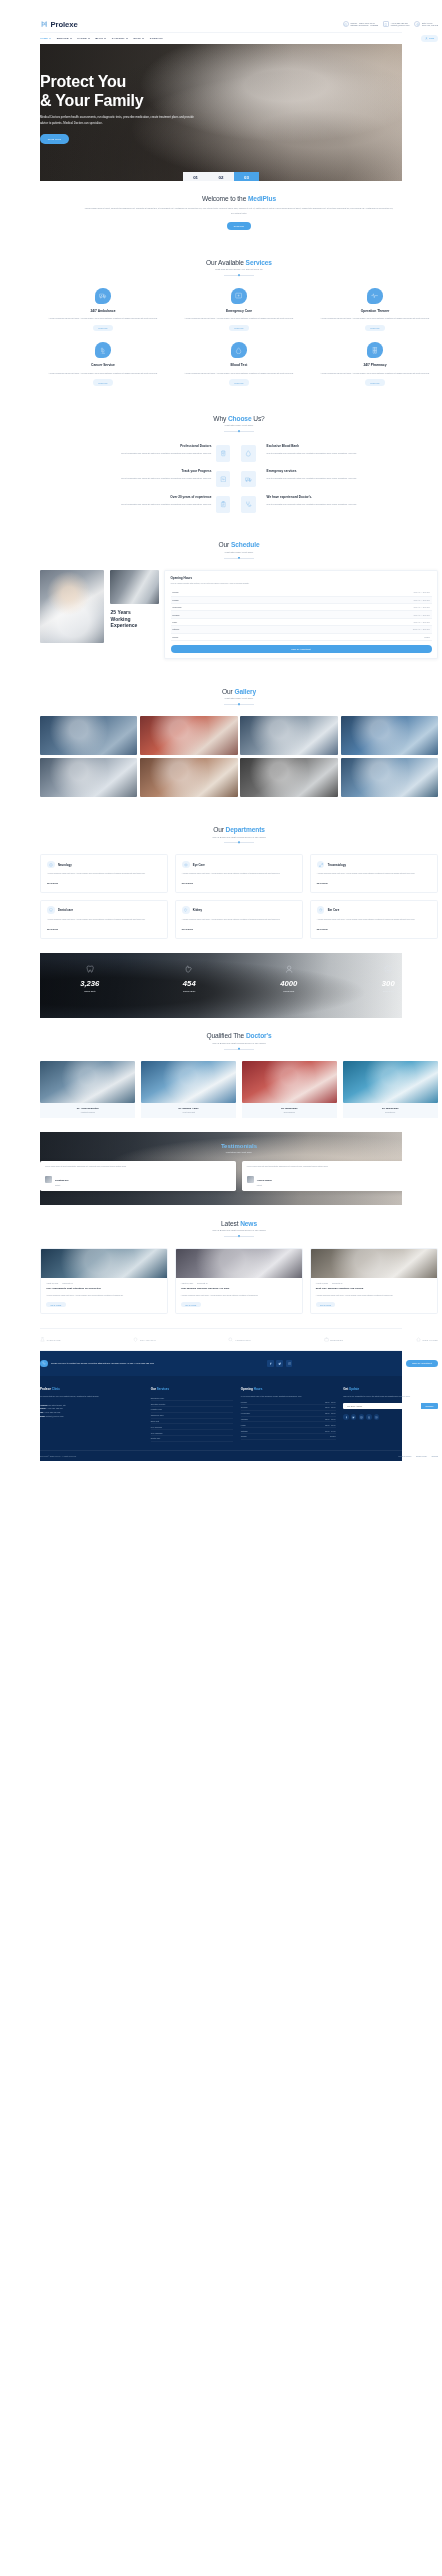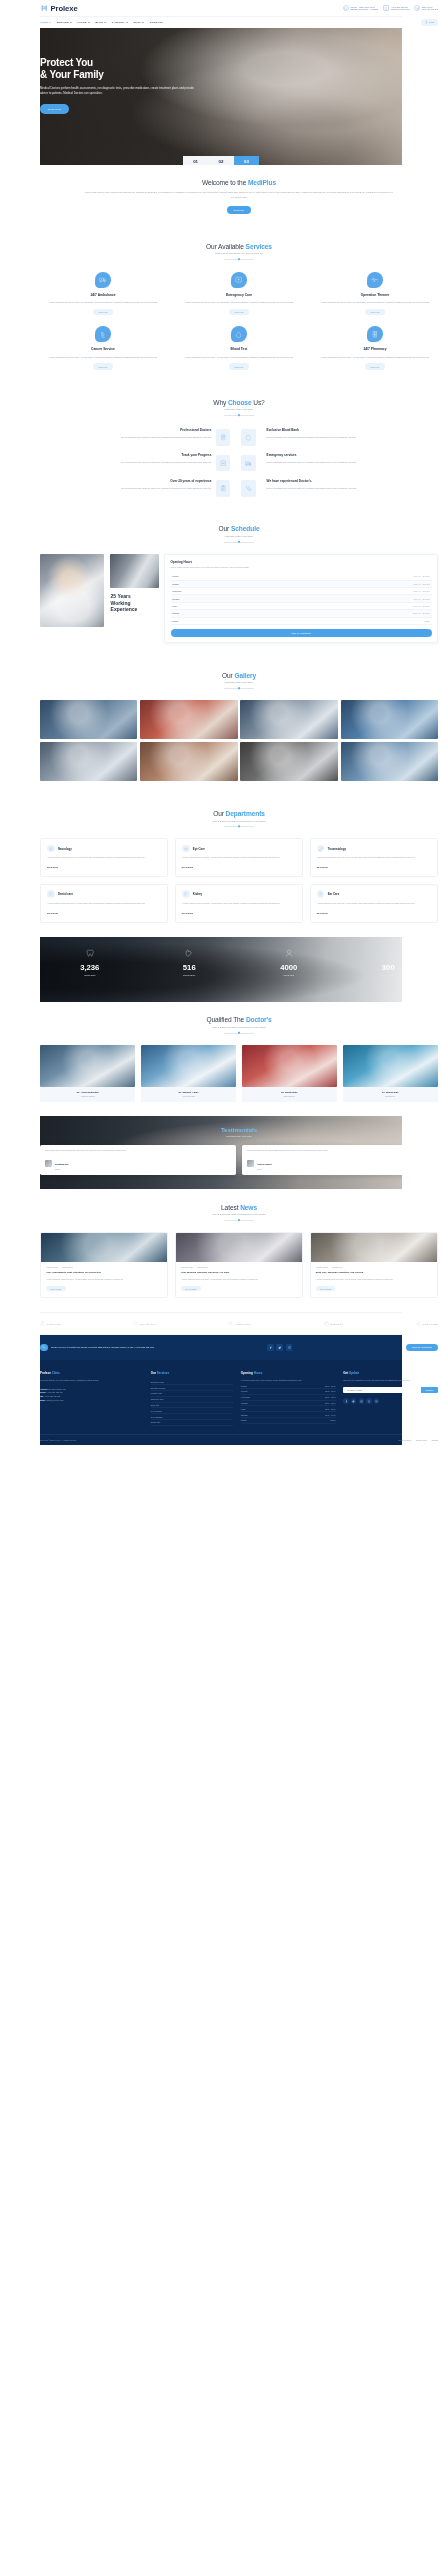--- a/index.html
+++ b/index.html
@@ -3,21 +3,21 @@
 <meta charset="utf-8">
 <style>
   * { box-sizing: border-box; margin:0; padding:0; }
   body {
     width: 442px;
     font-family: "Liberation Sans", sans-serif;
     background: #ffffff;
     color: #4a4a4a;
     -webkit-font-smoothing: antialiased;
   }
-  .wrap { width: 362px; margin: 0 auto; }
+  .wrap { width: 362px; margin: 16px auto; }
   .container { width: 398px; margin: 0 auto; }
 
   
   .topbar { background:#fff; padding:3.9px 0 3.3px; }
   .topbar-inner { display:flex; align-items:center; justify-content:space-between; }
   .logo { display:flex; align-items:center; gap:2.2px; }
   .logo-mark { width:8.3px; height:8.3px; position:relative; }
   .logo-mark svg { width:8.3px; height:8.3px; display:block; }
   .logo-text { font-size:7.7px; font-weight:bold; color:#1b2a4a; letter-spacing:-0.1px; }
   .topinfo { display:flex; align-items:center; gap:5px; }
@@ -45,21 +45,21 @@
       linear-gradient(110deg,#3f3b38 0%, #4e4944 30%, #6a6159 52%, #8d8177 68%, #b9ab9d 85%, #cdbfb2 100%);
   }
   .hero-bg:after{ content:""; position:absolute; inset:0;
     background:
       radial-gradient(ellipse at 68% 30%, rgba(255,250,245,.55) 0 12%, rgba(255,255,255,0) 42%),
       radial-gradient(ellipse at 78% 62%, rgba(235,225,215,.4) 0 16%, rgba(255,255,255,0) 48%),
       radial-gradient(ellipse at 60% 85%, rgba(30,26,24,.45) 0 30%, rgba(0,0,0,0) 70%),
       linear-gradient(90deg, rgba(20,18,16,.62) 0%, rgba(20,18,16,.45) 42%, rgba(20,18,16,0) 70%);
   }
   .hero-inner { position:relative; z-index:2; padding-top:29px; }
-  .hero h1 { color:#fff; font-size:10px; font-weight:bold; line-height:1.16; letter-spacing:-0.2px; }
+  .hero h1 { color:#fff; font-size:16px; font-weight:bold; line-height:1.16; letter-spacing:-0.2px; }
   .hero p { color:#e9eaec; font-size:2.8px; line-height:2.1; margin-top:5px; max-width:160px; }
   .hero-btn { margin-top:7.2px; background:#4aa3e8; color:#fff; border:none; font-size:2.4px; padding:3.3px 7.7px; border-radius:6px; letter-spacing:0.2px; }
   .hero-nums { position:absolute; bottom:0; left:0; right:0; display:flex; justify-content:center; z-index:3; }
   .hero-nums .n { width:25.4px; text-align:center; font-size:4.4px; font-weight:bold; padding:2.2px 0 1.7px; color:#1b2a4a; background:#f3f5f8; }
   .hero-nums .n.act { background:#4aa3e8; color:#fff; }
 
   
   .sec { padding:14.4px 0; }
   .sec-head { text-align:center; }
   .sec-head h2 { font-size:6.6px; font-weight:normal; color:#36404f; letter-spacing:-0.1px; }
@@ -122,21 +122,21 @@
   .dep-grid { display:grid; grid-template-columns:repeat(3,1fr); gap:6.6px; margin-top:10px; }
   .dep { background:#fff; border:0.6px solid #eef2f7; border-radius:1.7px; padding:5.5px 6px 6px; }
   .dep-top { display:flex; align-items:center; gap:3.3px; }
   .dep-ic { width:7.7px; height:7.7px; background:#eaf3fc; border-radius:50%; display:flex; align-items:center; justify-content:center; }
   .dep-ic svg { width:3.9px; height:3.9px; stroke:#5aa6e4; fill:none; stroke-width:1.1; }
   .dep h4 { font-size:2.8px; color:#1f2a3a; font-weight:bold; }
   .dep p { font-size:1.8px; line-height:2.1; color:#98a2b0; margin-top:3.9px; }
   .dep .rm { font-size:1.8px; color:#1f2a3a; font-weight:bold; margin-top:4.4px; display:inline-block; }
 
   
-  .counters { position:relative; height:65px; overflow:hidden; }
+  .counters { position:relative; height:65px; overflow:hidden;font-style:italic; }
   .counters-bg { position:absolute; inset:0;
     background:linear-gradient(100deg,#2b3440 0%,#3a4552 22%,#60676f 45%,#9aa0a6 62%,#cfd3d6 78%,#e7e9ea 100%); }
   .counters-bg:after{content:"";position:absolute;inset:0;background:radial-gradient(ellipse at 18% 60%,rgba(0,0,0,.5) 0 26%,rgba(0,0,0,0) 62%),linear-gradient(90deg,rgba(10,14,20,.55),rgba(10,14,20,.25) 55%,rgba(10,14,20,0));}
   .counters-inner { position:relative; z-index:2; display:grid; grid-template-columns:repeat(4,1fr); padding-top:12px; text-align:center; }
   .cnt svg { width:8.3px; height:8.3px; stroke:#dfe6ee; fill:none; stroke-width:1; margin-bottom:3.9px; }
   .cnt .num { font-size:7.7px; font-weight:bold; color:#fff; }
   .cnt .lbl { font-size:2px; color:#e2e6ea; margin-top:2.2px; }
 
   
   .doc-grid { display:grid; grid-template-columns:repeat(4,1fr); gap:5.5px; margin-top:10px; }
@@ -702,21 +702,21 @@
         <svg viewBox="0 0 24 24">
             <path d="M7 3c-2.5 0-4 2-4 5 0 4 1.5 5 2.5 9 .6 2.4 1 4 2.3 4 1.4 0 1.6-2.6 2.2-5 .3-1.2.6-2 2-2s1.7.8 2 2c.6 2.4.8 5 2.2 5 1.3 0 1.7-1.6 2.3-4C19.5 13 21 12 21 8c0-3-1.5-5-4-5-1.8 0-2.9 1-5 1s-3.2-1-5-1z"></path>
           </svg>
         <div class="num">3,236</div>
         <div class="lbl">Saved Teeth</div>
       </div>
       <div class="cnt">
         <svg viewBox="0 0 24 24">
             <path d="M9 3C5.5 3 3 6.5 3 11.5S5.5 21 9 21c3 0 3.5-3 5-5s4-2 4-5-2.5-4-5-4-2.2 1-4 1z"></path>
           </svg>
-        <div class="num">516</div>
+        <div class="num">454</div>
         <div class="lbl">Saved Kidney</div>
       </div>
       <div class="cnt">
         <svg viewBox="0 0 24 24">
             <circle cx="12" cy="8" r="5"></circle>
             <path d="M4 22c0-4.4 3.6-7 8-7s8 2.6 8 7"></path>
           </svg>
         <div class="num">4000</div>
         <div class="lbl">Saved Child</div>
       </div>

